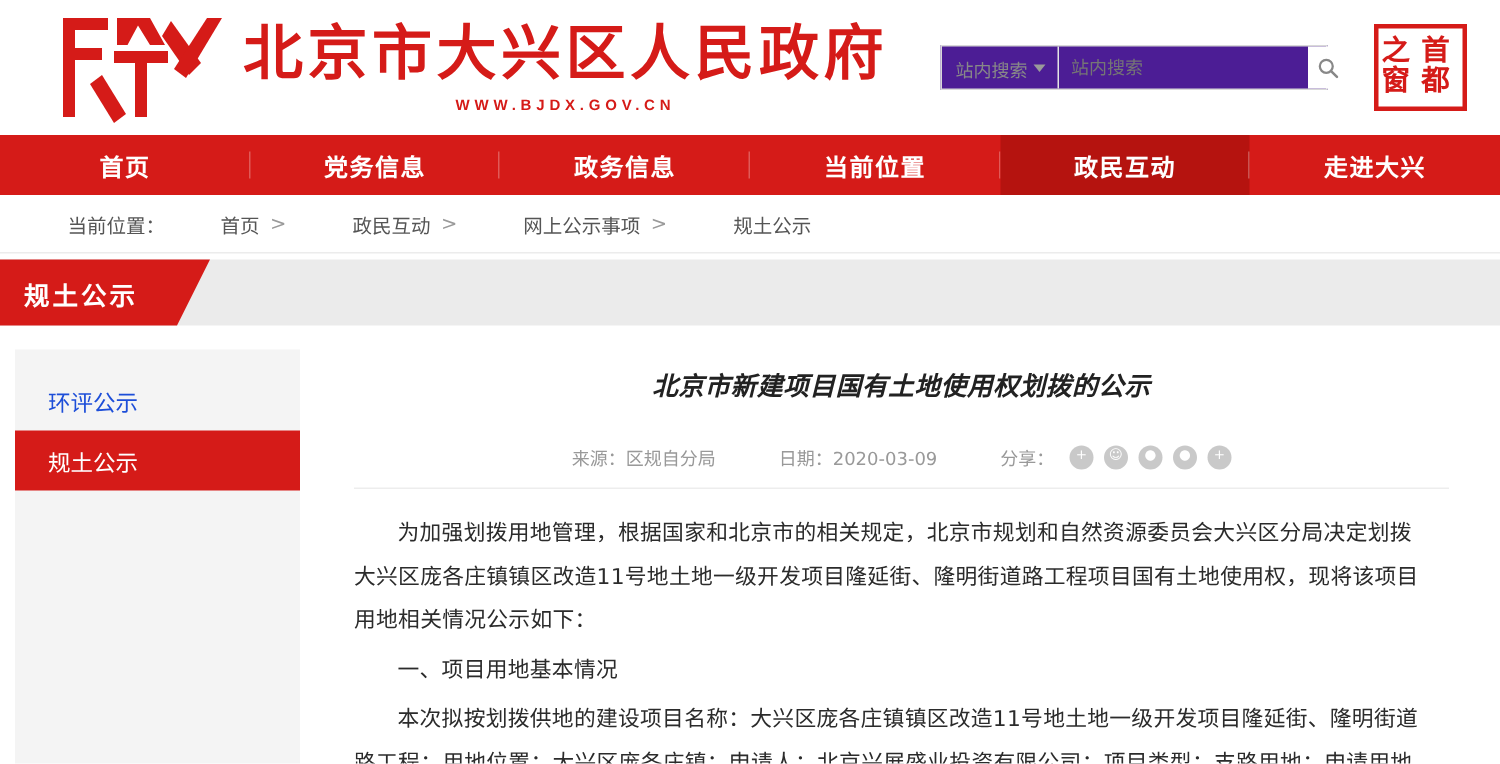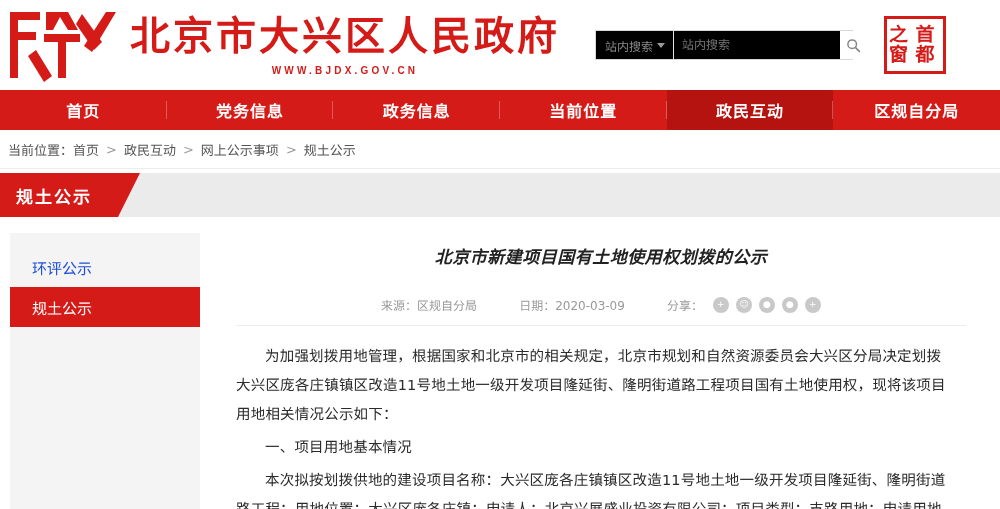--- a/index.html
+++ b/index.html
@@ -16,20 +16,21 @@
     color: #333;
   }
 
   
   .header {
     position: relative;
     height: 90px;
     background: #ffffff;
     display: flex;
     align-items: center;
+    margin-left: 32px;
   }
   .logo-mark {
     width: 120px;
     height: 78px;
     margin-left: 6px;
     position: relative;
     flex: 0 0 auto;
   }
   .logo-mark svg { display: block; }
 
@@ -59,21 +60,21 @@
   .search-area {
     position: absolute;
     left: 595px;
     top: 30px;
     display: flex;
     align-items: center;
     height: 30px;
     border: 1px solid #d8d8d8;
     width: 258px;
     box-sizing: border-box;
-    background: #000000;
+    background: #4c1d95;
   }
   .search-scope {
     display: flex;
     align-items: center;
     gap: 4px;
     font-size: 12px;
     color: #888;
     padding: 0 8px 0 9px;
     height: 100%;
     border-right: 1px solid #e4e4e4;
@@ -171,21 +172,21 @@
   
   .breadcrumb {
     height: 38px;
     display: flex;
     align-items: center;
     font-size: 13px;
     color: #555;
     padding-left: 8px;
     border-bottom: 1px solid #ececec;
   }
-  .breadcrumb .crumb { color: #555; }
+  .breadcrumb .crumb { color: #555; margin-left: 37px; }
   .breadcrumb .sep { margin: 0 7px; color: #9a9a9a; }
 
   
   .section-bar {
     position: relative;
     height: 44px;
     background: #ebebeb;
     display: flex;
     align-items: center;
     margin-top: 4px;
@@ -352,21 +353,21 @@
   <div class="nav-item">
     <span>政务信息</span>
   </div>
   <div class="nav-item">
     <span>当前位置</span>
   </div>
   <div class="nav-item active">
     <span>政民互动</span>
   </div>
   <div class="nav-item">
-    <span>区规自分局</span>
+    <span>走进大兴</span>
   </div>
 </div>
 
 <div class="breadcrumb">
   <span class="crumb">当前位置：</span>
   <span class="crumb">首页</span>
   <span class="sep">&gt;</span>
   <span class="crumb">政民互动</span>
   <span class="sep">&gt;</span>
   <span class="crumb">网上公示事项</span>

